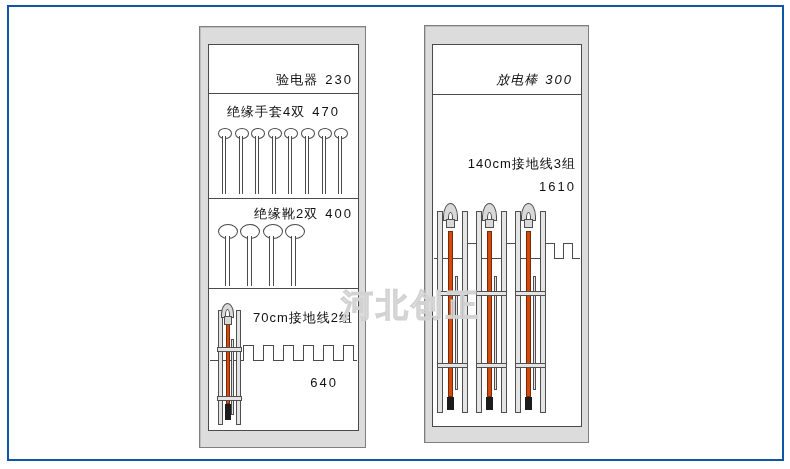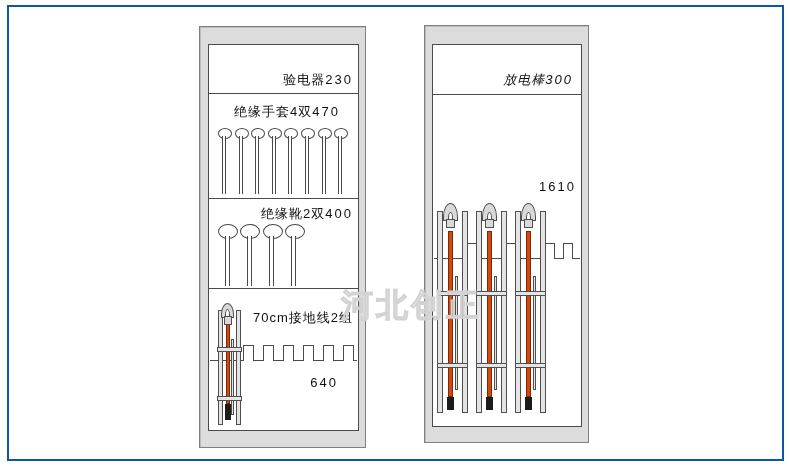--- a/index.html
+++ b/index.html
@@ -8,21 +8,21 @@
   .blue-frame{position:absolute;left:7px;top:5px;width:773px;height:452px;
               border:2px solid #0d57a6;}
   .watermark{position:absolute;left:341px;top:284px;font-size:32px;font-weight:bold;
              letter-spacing:3px;color:rgba(230,230,230,0.25);
              -webkit-text-stroke:1px #d2d2d2;white-space:nowrap;z-index:30;pointer-events:none;}
   .cabinet{position:absolute;background:#dcdcdc;border:1px solid #7f7f7f;
            box-shadow:inset 0 1px 0 #bdbdbd, inset 1px 0 0 #bdbdbd;}
   .panel{position:absolute;background:#ffffff;border:1px solid #4a4a4a;}
   .divider{position:absolute;left:0;width:100%;height:1px;background:#4a4a4a;}
   .label-line{position:absolute;font-size:13px;letter-spacing:1px;white-space:nowrap;}
-  .num{letter-spacing:2px;margin-left:0;}
+  .num{letter-spacing:2px;margin-left:7px;}
   .num-solo{letter-spacing:2px;}
   .oval{position:absolute;background:#fff;border:1px solid #4a4a4a;border-radius:50%;}
   .stem{position:absolute;background:#fff;border-left:1px solid #4a4a4a;border-right:1px solid #4a4a4a;}
   .comb-line{position:absolute;height:1px;background:#4a4a4a;}
   .bump{position:absolute;background:#fff;border:1px solid #4a4a4a;border-bottom:none;}
   .asm{position:absolute;}
   .rod{position:absolute;background:#e4e4e4;border:1px solid #4f4f4f;box-sizing:border-box;}
   .rod-orange{position:absolute;background:#d3490e;border:1px solid #7a2a06;box-sizing:border-box;}
   .tip{position:absolute;background:#1c1c1c;}
   .crossbar{position:absolute;background:#e4e4e4;border:1px solid #4f4f4f;box-sizing:border-box;}
@@ -111,20 +111,21 @@
     </div>
   </div>
 
   <div class="cabinet" style="left:424px;top:25px;width:163px;height:416px;">
     <div class="panel" id="right-panel" style="left:7px;top:18px;width:148px;height:381px;">
 
       <div class="divider" style="top:49px;"></div>
 
       <div class="label-line" style="top:26px;right:8px;font-style:italic;"><span>放电棒</span><span class="num">300</span></div>
 
+      <div class="label-line" style="top:110px;right:5px;"><span>140cm接地线3组</span></div>
       <div class="label-line" style="top:134px;right:5px;"><span class="num-solo">1610</span></div>
 
       <div id="right-comb" style="position: absolute; inset: 0px;">
           <div class="comb-line" style="left: 1px; top: 213px; width: 146px;"></div>
           <div class="bump" style="left: 34px; top: 198px; width: 8px; height: 15px;"></div>
           <div class="bump" style="left: 73px; top: 198px; width: 8px; height: 15px;"></div>
           <div class="bump" style="left: 112px; top: 198px; width: 8px; height: 15px;"></div>
           <div class="bump" style="left: 130px; top: 198px; width: 8px; height: 15px;"></div>
         </div>
       <div id="right-assemblies" style="position: absolute; inset: 0px;">

